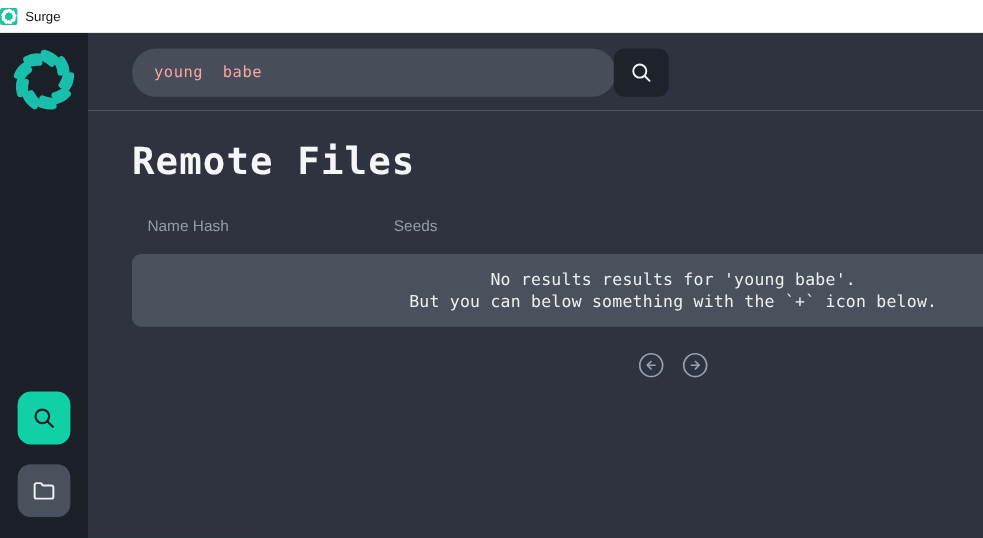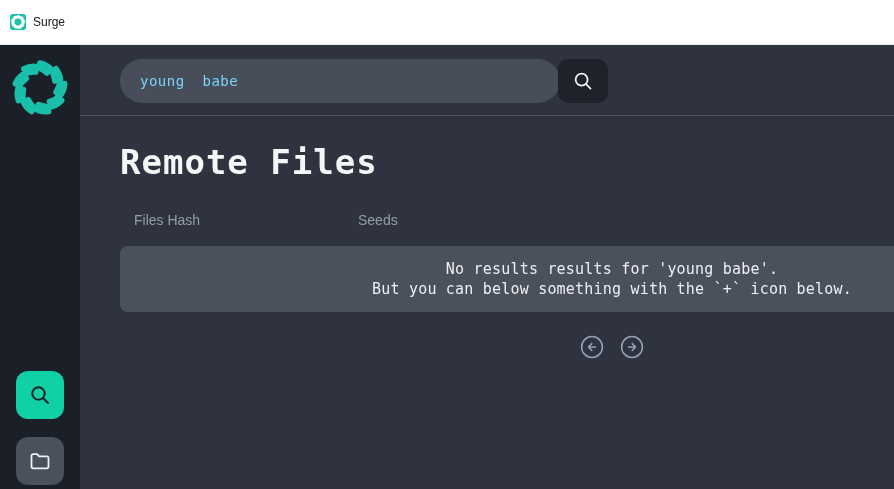--- a/index.html
+++ b/index.html
@@ -5,25 +5,24 @@
   * { margin: 0; padding: 0; box-sizing: border-box; }
   html, body { width: 894px; height: 489px; overflow: hidden; }
   body {
     font-family: "Liberation Sans", sans-serif;
     background: #2e333f;
     position: relative;
   }
 
   
   .titlebar {
-    height: 45px;
+    height: 30px;
     background: #ffffff;
     display: flex;
     align-items: center;
-    padding-left: 10px;
     border-bottom: 1px solid #e8e8e8;
   }
   .titlebar .app-icon {
     width: 16px; height: 16px;
     margin-right: 7px;
     display: block;
   }
   .titlebar .app-title {
     font-size: 12px;
     color: #141414;
@@ -73,21 +72,21 @@
     margin: 14px 0 0 40px;
     height: 44px;
   }
   .search-input {
     width: 440px;
     height: 44px;
     background: #474d59;
     border: none;
     border-radius: 22px;
     padding: 0 20px;
-    color: #7dd3fc;
+    color: #fca5a5;
     font-family: "DejaVu Sans Mono", monospace;
     font-size: 14px;
     letter-spacing: 0.5px;
     outline: none;
   }
   .search-go {
     width: 50px;
     height: 44px;
     margin-left: -2px;
     background: #1e222b;
@@ -216,21 +215,21 @@
       </button>
     </div>
 
     <div class="divider"></div>
 
     <h1 class="page-heading">Remote Files</h1>
 
     <div class="content">
 
       <div class="table-head">
-        <span>Files Hash</span>
+        <span>Name Hash</span>
         <span>Seeds</span>
       </div>
 
       <div class="empty-box">
         <span>No results results for 'young babe'.</span>
         <span>But you can below something with the `+` icon below.</span>
       </div>
 
       <div class="pagination">
         <button class="page-btn">

